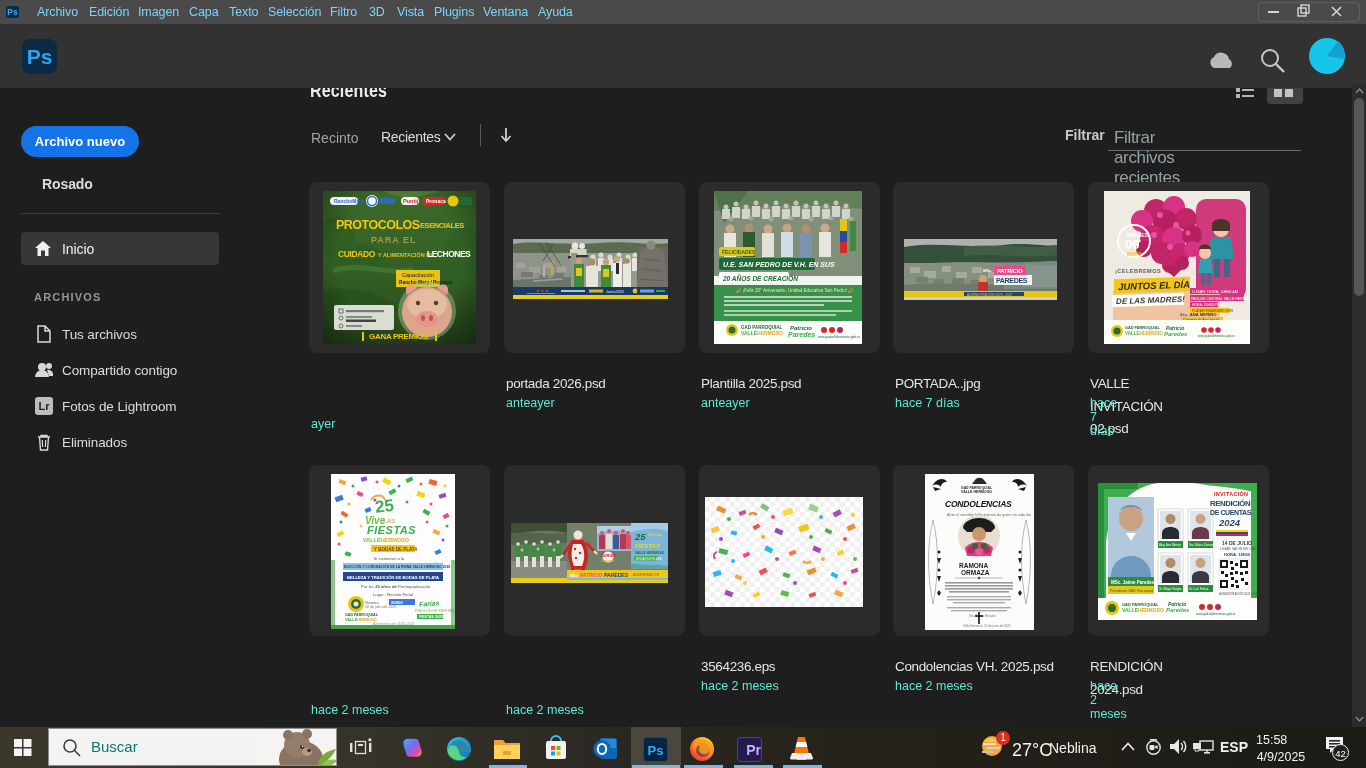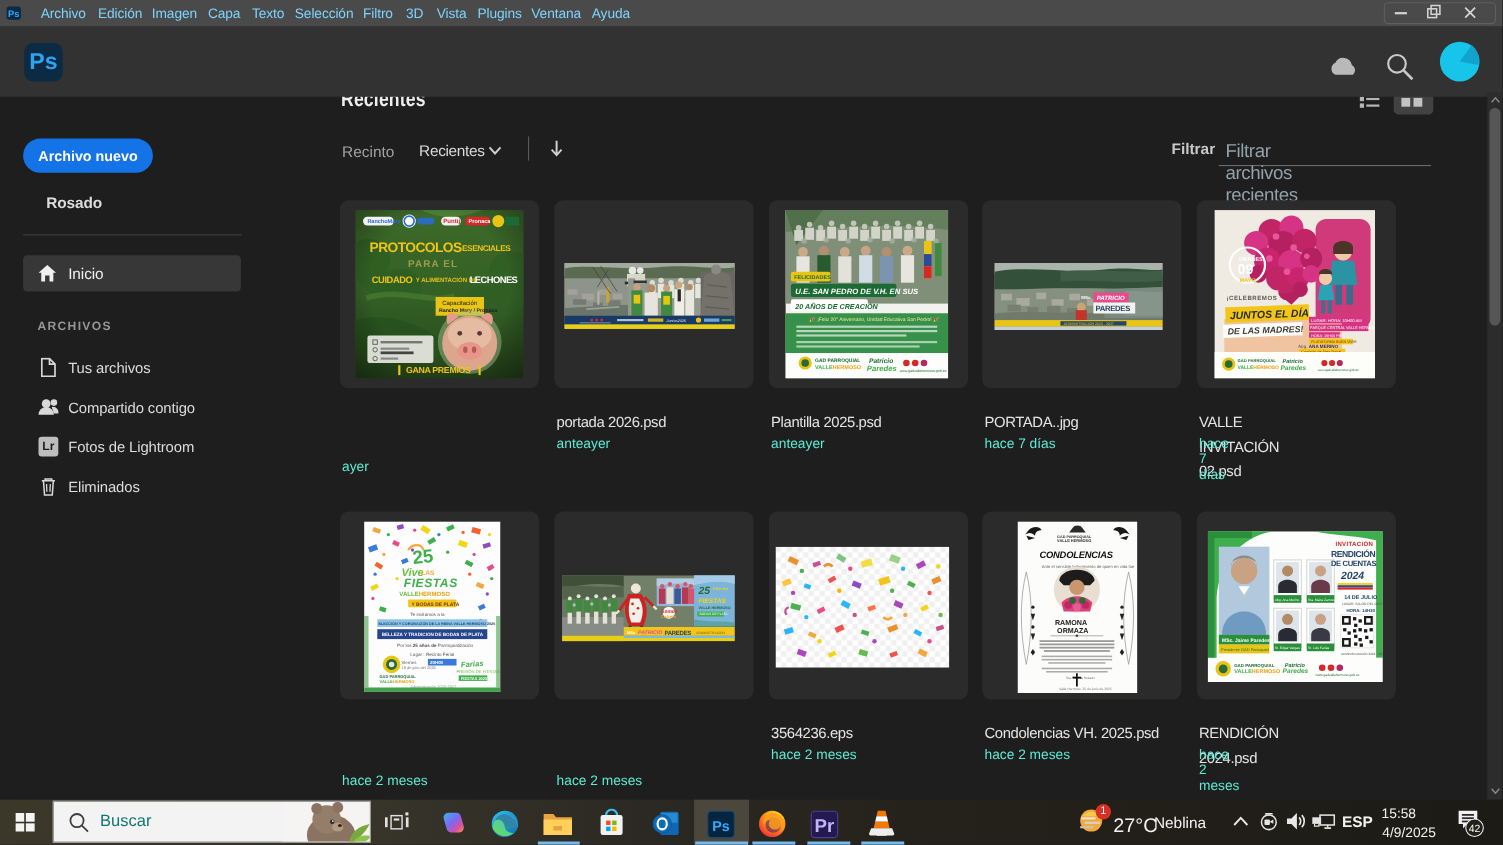--- a/index.html
+++ b/index.html
@@ -957,21 +957,21 @@
           <stop offset="0.8" stop-color="#f4442c"></stop>
           <stop offset="1" stop-color="#b5007f"></stop>
         </radialGradient>
       </defs>
   <circle cx="13" cy="13" r="12" fill="url(#ffx)"></circle>
   <circle cx="14" cy="14" r="7" fill="#3a1a6b" opacity="0.55"></circle>
   <path d="M13 3 C7 4 4 9 4.5 14 C6 10 9 9 11 10 C9 13 10 17 14 18 C18 19 21 16 21.5 13 C23 16 22 20 19 22 C23 20 25 16 24.5 12 C23 6 18 2.5 13 3 Z" fill="#ff9a1c" opacity="0.85"></path>
 </svg>
 <div class="runline" style="left:684px;width:39px"></div>
 
-<div class="abs" style="left:737px;top:737px;width:25px;height:25px;background:#241a52;border-radius:4px;z-index:41;color:#c5b3f7;font-size:17px;font-weight:bold;text-align:center;line-height:25px;border:1px solid #4e3f96">Pr</div>
+<div class="abs" style="left:737px;top:737px;width:25px;height:25px;background:#241a52;border-radius:4px;z-index:41;color:#c5b3f7;font-size:14px;font-weight:bold;text-align:right;line-height:25px;border:1px solid #4e3f96">Pr</div>
 <div class="runline" style="left:734px;width:39px"></div>
 
 <svg class="abs" style="left:788px;top:735px;z-index:41" width="27" height="27">
   <path d="M10 2 h7 l1.2 5 h-9.4 Z" fill="#f57900"></path>
   <path d="M8.8 7 h9.4 l1.2 5 h-11.8 Z" fill="#fdfdfd"></path>
   <path d="M7.6 12 h11.8 l1.4 6 h-14.6 Z" fill="#f57900"></path>
   <path d="M4 18 h19 l2 5 a1.5 1.5 0 0 1 -1.5 1.5 h-20 A1.5 1.5 0 0 1 2 23 Z" fill="#eeeeec"></path>
   <path d="M9 24.5 h9" stroke="#d8d8d4" stroke-width="1"></path>
 </svg>
 <div class="runline" style="left:783px;width:39px"></div>

